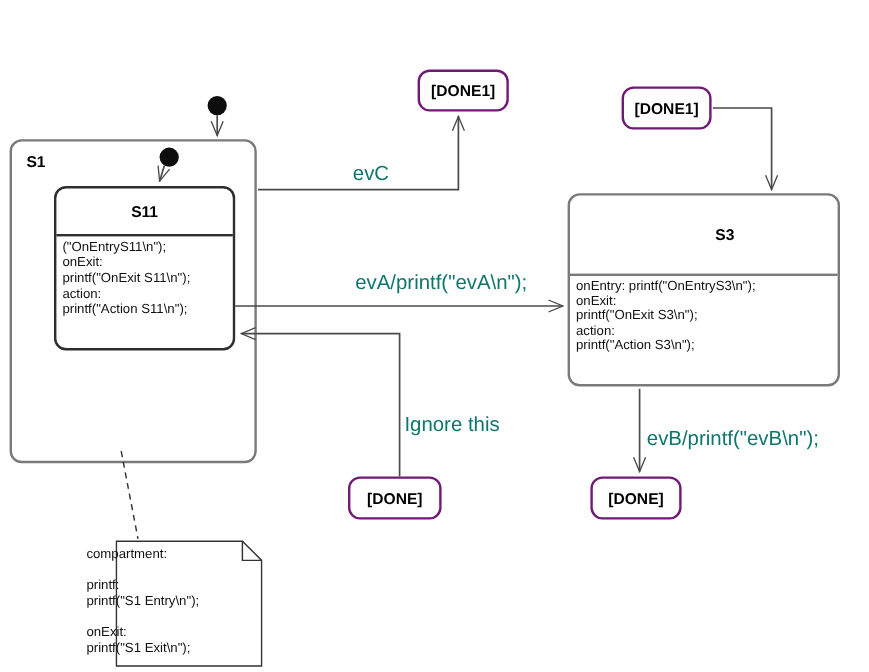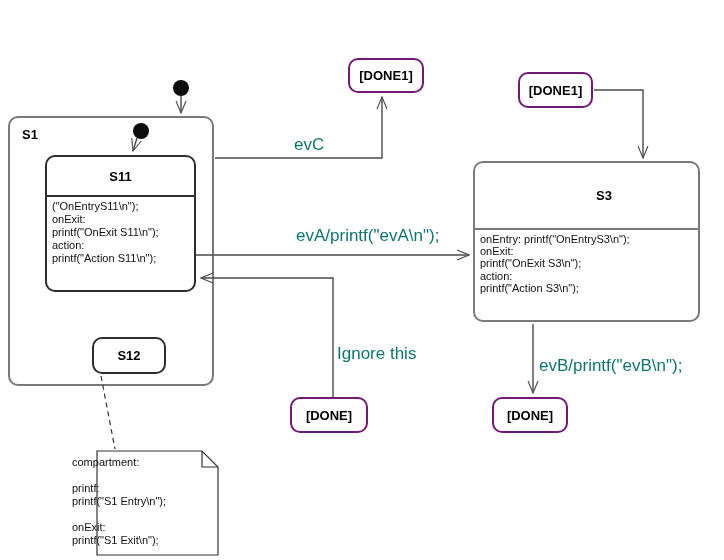--- a/index.html
+++ b/index.html
@@ -117,23 +117,20 @@
     <div class="state-header hdr-simple">S11</div>
     <div class="state-body">
       <div class="bline">("OnEntryS11\n");</div>
       <div class="bline">onExit:</div>
       <div class="bline">printf("OnExit S11\n");</div>
       <div class="bline">action:</div>
       <div class="bline">printf("Action S11\n");</div>
     </div>
   </div>
 
-  <div class="small-state" style="left:92px; top:337px; width:74px; height:37px;">
-    <span>S12</span>
-  </div>
 
   <div class="state composite" style="left:473px; top:161px; width:227px; height:161px;">
     <div class="state-header hdr-comp">S3</div>
     <div class="state-body s3-body">
       <div class="bline">onEntry: printf("OnEntryS3\n");</div>
       <div class="bline">onExit:</div>
       <div class="bline">printf("OnExit S3\n");</div>
       <div class="bline">action:</div>
       <div class="bline">printf("Action S3\n");</div>
     </div>

